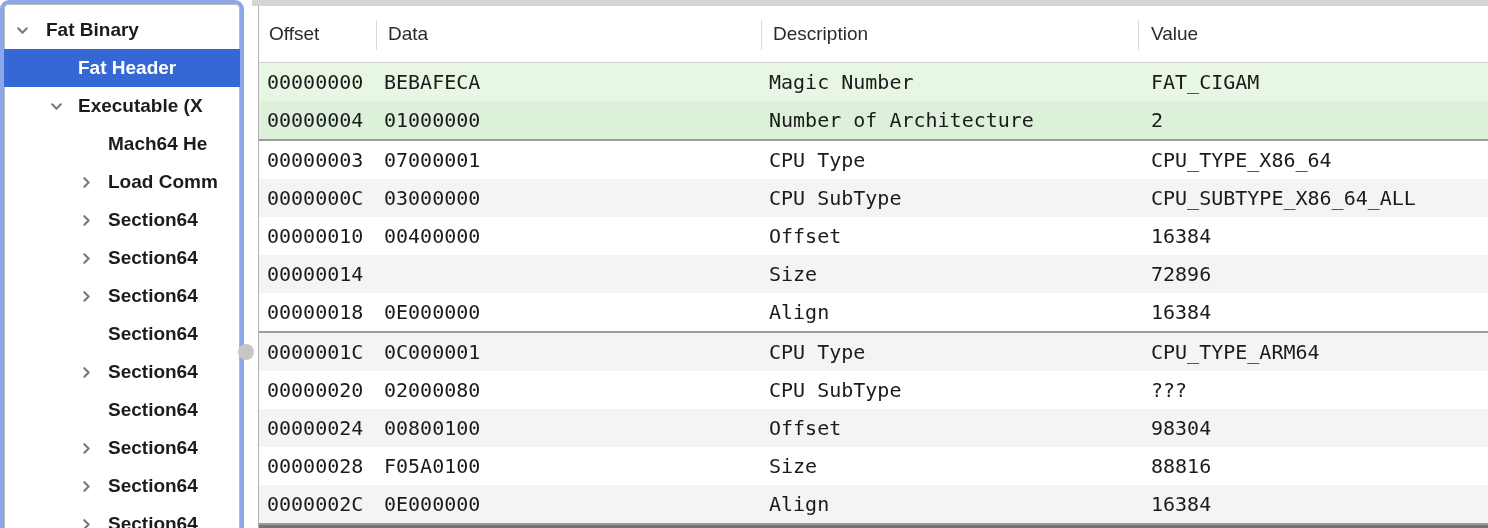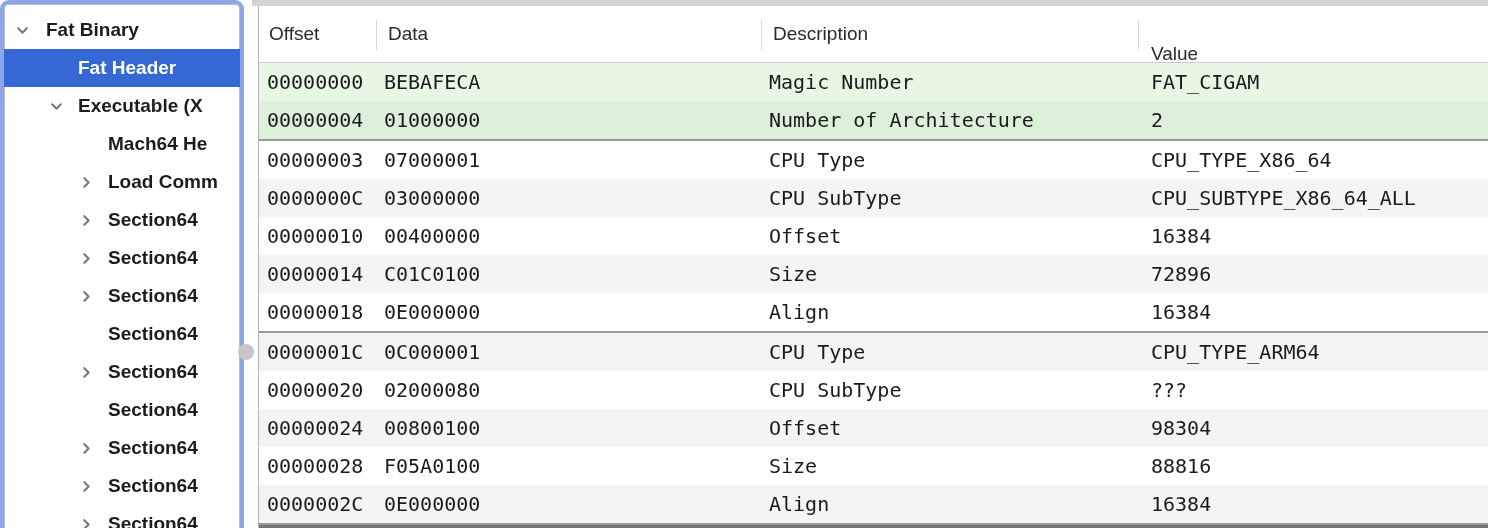--- a/index.html
+++ b/index.html
@@ -57,21 +57,21 @@
     box-sizing:border-box;overflow:hidden;z-index:1;
   }
   .tbl-header{
     position:relative;height:56px;border-bottom:1px solid #cfcfcf;
     background:#ffffff;
   }
   .th{
     position:absolute;top:0;height:56px;line-height:56px;
     font-size:19px;color:#2a2a2a;white-space:nowrap;cursor:default;
   }
-  .th.c0{left:10px;} .th.c1{left:129px;} .th.c2{left:514px;text-align:center;} .th.c3{left:892px;margin-top:20px;}
+  .th.c0{left:10px;} .th.c1{left:129px;} .th.c2{left:514px;text-align:center;} .th.c3{left:892px;}
   .colsep{position:absolute;top:14px;height:30px;width:1px;background:#d9d9d9;}
   .colsep.s1{left:117px;} .colsep.s2{left:502px;} .colsep.s3{left:879px;}
 
   .tbl-body{position:relative;text-align:right;}
   .trow{
     position:relative;height:38px;
     font-family:"DejaVu Sans Mono","Liberation Mono",monospace;
     font-size:20px;line-height:38px;color:#1b1b1b;
     white-space:nowrap;cursor:default;
   }
@@ -225,21 +225,20 @@
           <span class="td b3">CPU_SUBTYPE_X86_64_ALL</span>
         </div>
         <div class="trow bg-white">
           <span class="td b0">00000010</span>
           <span class="td b1">00400000</span>
           <span class="td b2">Offset</span>
           <span class="td b3">16384</span>
         </div>
         <div class="trow bg-gray">
           <span class="td b0">00000014</span>
-          <span class="td b1">C01C0100</span>
           <span class="td b2">Size</span>
           <span class="td b3">72896</span>
         </div>
         <div class="trow bg-white group-end">
           <span class="td b0">00000018</span>
           <span class="td b1">0E000000</span>
           <span class="td b2">Align</span>
           <span class="td b3">16384</span>
         </div>
         <div class="trow bg-gray">

